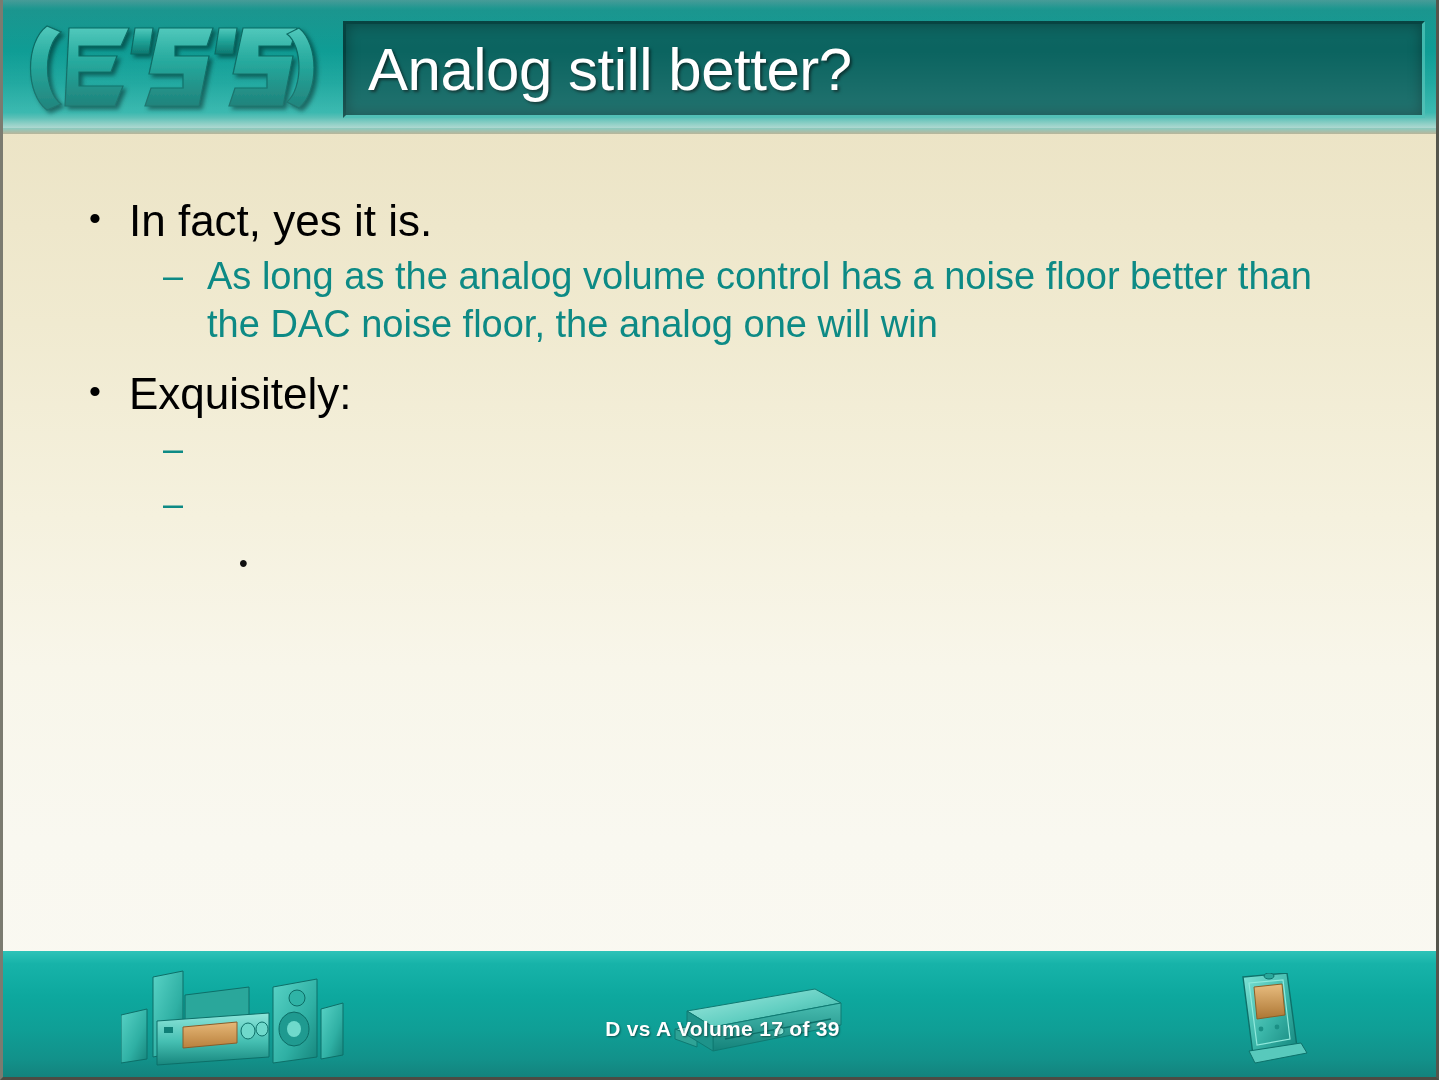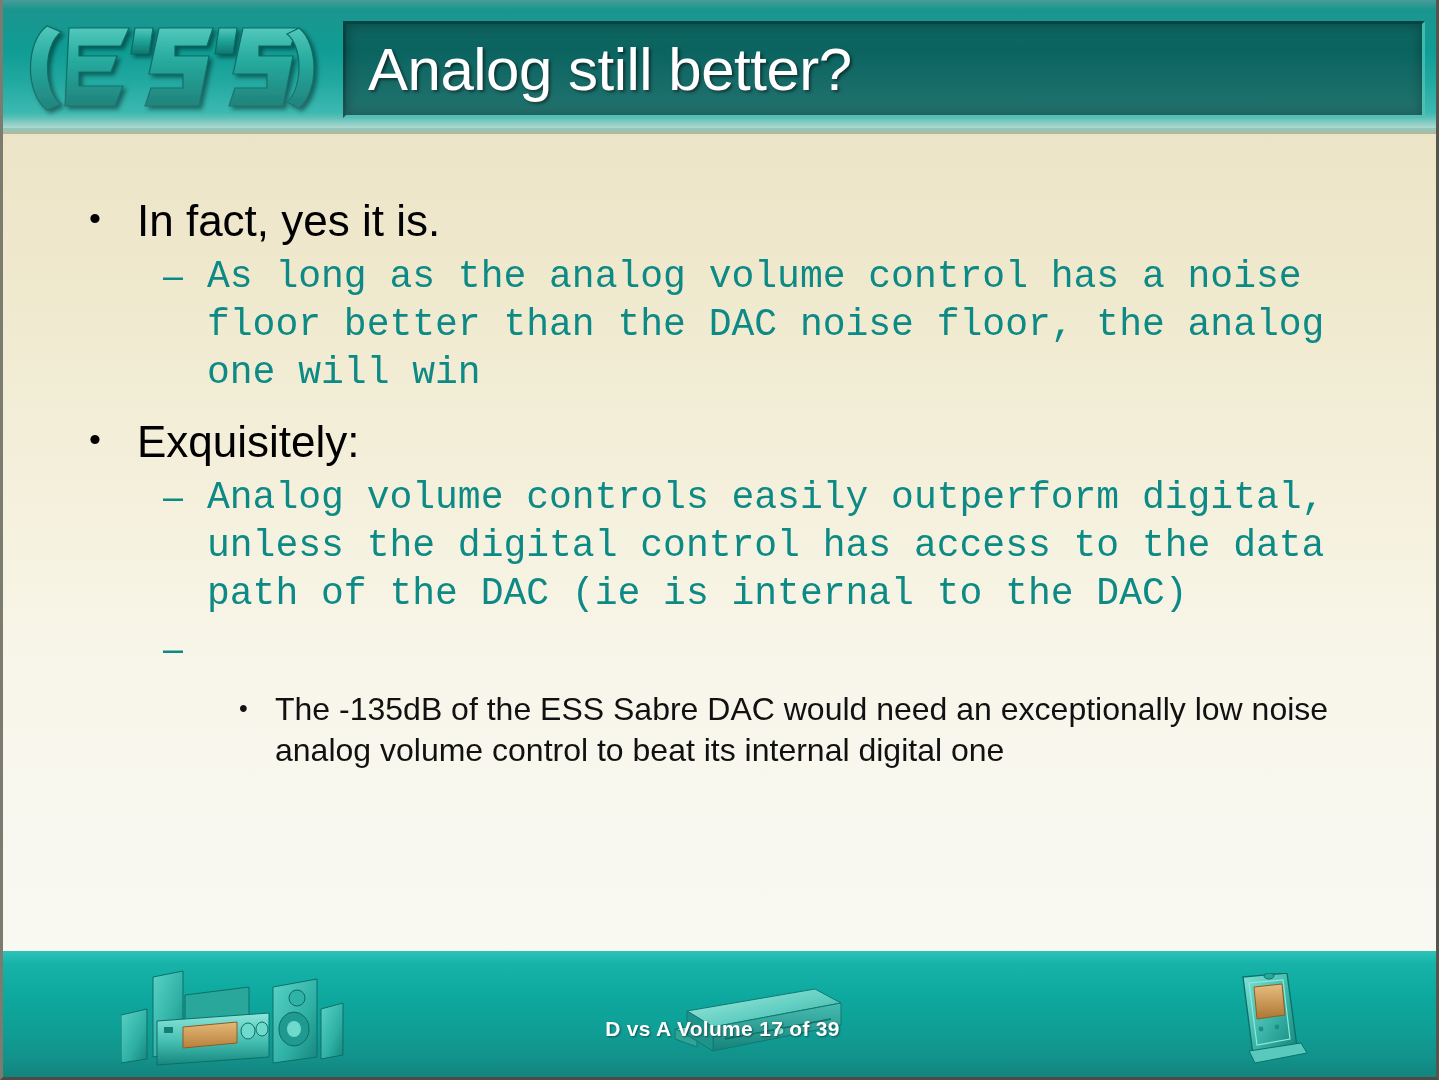--- a/index.html
+++ b/index.html
@@ -117,39 +117,39 @@
   }
   .lvl1 .marker {
     width: 62px;
     flex: 0 0 62px;
     font-size: 34px;
     line-height: 1.35;
     text-align: left;
     padding-left: 22px;
     box-sizing: border-box;
   }
-  .lvl1 .txt { flex: 1 1 auto; margin-left: 8px; }
+  .lvl1 .txt { flex: 1 1 auto; }
 
   .lvl2 {
     display: flex;
     align-items: flex-start;
     color: #0d8a85;
     font-size: 38px;
     line-height: 1.26;
     margin-top: 8px;
     margin-bottom: 2px;
     padding-left: 96px;
   }
   .lvl2 .marker {
     width: 44px;
     flex: 0 0 44px;
     font-size: 36px;
     line-height: 1.3;
   }
-  .lvl2 .txt { flex: 1 1 auto; max-width: 1150px; font-family: Liberation Mono, monospace; }
+  .lvl2 .txt { flex: 1 1 auto; max-width: 1150px; }
 
   .lvl3 {
     display: flex;
     align-items: flex-start;
     color: #111111;
     font-size: 32px;
     line-height: 1.30;
     margin-top: 16px;
     padding-left: 172px;
   }
@@ -255,30 +255,28 @@
 
     <div class="spacer-sm"></div>
 
     <div class="lvl1">
       <span class="marker">•</span>
       <span class="txt">Exquisitely:</span>
     </div>
 
     <div class="lvl2">
       <span class="marker">–</span>
-      <span class="txt">Analog volume controls easily outperform digital, unless the digital control has access to the data path of the DAC (ie is internal to the DAC)</span>
     </div>
 
     <div class="lvl2">
       <span class="marker">–</span>
     </div>
 
     <div class="lvl3">
       <span class="marker">•</span>
-      <span class="txt">The -135dB of the ESS Sabre DAC  would need an exceptionally low noise analog volume control to beat its internal digital one</span>
     </div>
 
   </div>
 
   <div class="footer">
 
     <div class="fg fg-left">
       <svg viewBox="0 0 230 110" width="230" height="110" aria-hidden="true">
         <defs>
           <linearGradient id="spkG" x1="0" y1="0" x2="1" y2="1">

